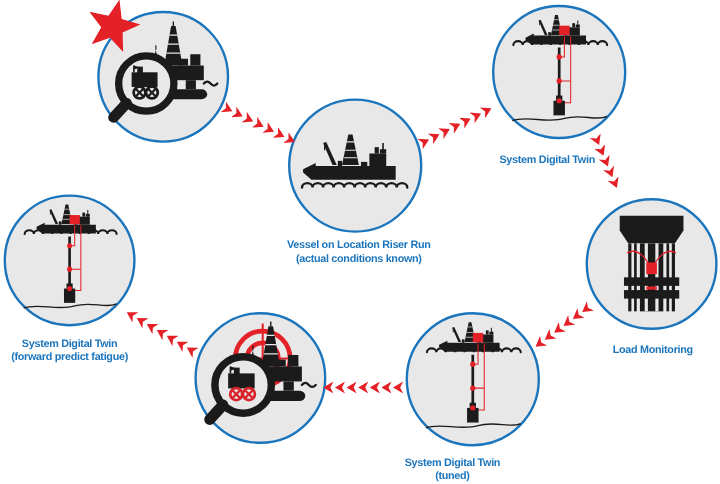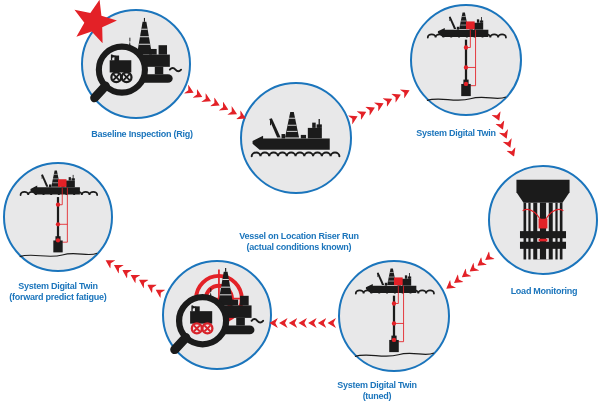--- a/index.html
+++ b/index.html
@@ -129,33 +129,32 @@
   </svg>
 
   <div class="node" style="left:81px;top:9px;width:110px;height:110px;">
     <svg width="94" height="94" viewBox="0 0 100 100">
         <use href="#sym-rig-magnifier"></use>
       </svg>
   </div>
   <svg class="star" width="48" height="48" viewBox="0 0 48 48">
     <polygon points="24,1 29.7,16.2 45.9,16.9 33.2,27 37.5,42.6 24,33.7 10.5,42.6 14.8,27 2.1,16.9 18.3,16.2" fill="#e32127"></polygon>
   </svg>
-  <div class="label" style="left:142px;top:129px;">Baseline Inspection (Rig)</div>
 
   <div class="node" style="left:240px;top:82px;width:112px;height:112px;">
     <svg width="96" height="62" viewBox="0 0 104 66">
       <g transform="translate(4,4) scale(0.95)">
           <use href="#sym-ship"></use>
         </g>
       <g transform="translate(4,49) scale(0.95)">
           <use href="#sym-wave"></use>
         </g>
     </svg>
   </div>
-  <div class="label" style="left:299px;top:199px;margin-top:32px;">Vessel on Location Riser Run
+  <div class="label" style="left:299px;top:199px;">Vessel on Location Riser Run
 (actual conditions known)</div>
 
   <div class="node" style="left:410px;top:4px;width:112px;height:112px;">
     <svg width="88" height="99" viewBox="0 0 100 114">
         <use href="#sym-riser-twin"></use>
       </svg>
   </div>
   <div class="label" style="left:456px;top:128px;">System Digital Twin</div>
 
   <div class="node" style="left:488px;top:165px;width:110px;height:110px;">

